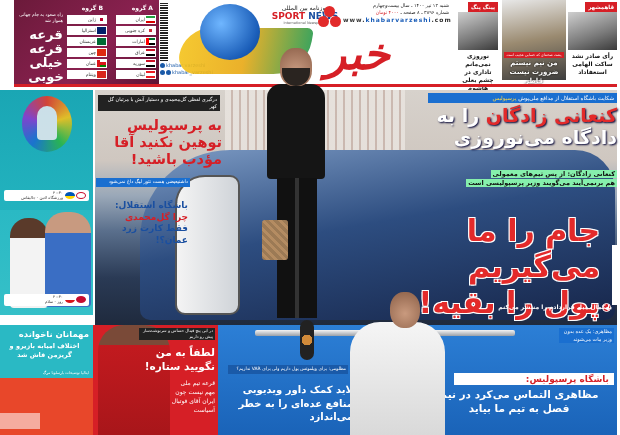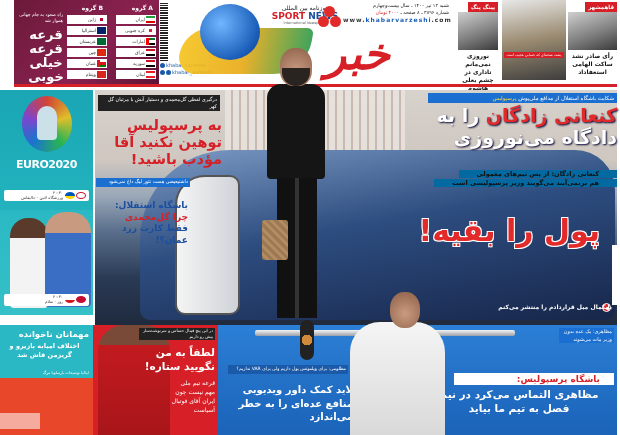--- a/index.html
+++ b/index.html
@@ -70,21 +70,21 @@
 #prs-head{left:98px;top:117px;width:124px;font-size:14.5px;font-weight:bold;color:#d61f26;direction:rtl;text-align:right;line-height:17px}
 #est-tag{left:96px;top:178px;width:94px;font-size:4.8px;color:#fff;background:#1a6fd0;direction:rtl;text-align:right;padding:1px 2px;line-height:6.5px}
 #est-head{left:96px;top:200px;width:92px;font-size:9px;font-weight:bold;color:#1a4fa0;direction:rtl;text-align:right;line-height:11.5px}
 #est-head .red{color:#d61f26}
 
 #kn-tag{left:428px;top:93px;width:189px;font-size:5.5px;color:#fff;background:#1a6fd0;direction:rtl;text-align:right;padding:1px 3px;line-height:8px}
 #kn-tag .hi{color:#ffd84a}
 #kn-head{left:395px;top:104px;width:222px;font-size:19px;font-weight:bold;color:#fff;direction:rtl;text-align:right;line-height:22px;text-shadow:1px 1px 2px #003}
 #kn-head .red{color:#e32a2a}
 #kn-sub{left:432px;top:170px;width:185px;font-size:6.5px;font-weight:bold;color:#111;direction:rtl;text-align:right;line-height:9px}
-#kn-sub span{background:#0369a1;padding:0 18px}
+#kn-sub span{background:#86efac;padding:0 2px}
 #main-head{left:325px;top:213px;width:275px;font-size:30px;font-weight:bold;color:#e32a2a;direction:rtl;text-align:right;line-height:36px;text-shadow:1px 1px 0 #fff,-1px -1px 0 #fff,1px -1px 0 #fff,-1px 1px 0 #fff}
 #main-quote{left:380px;top:303px;width:232px;font-size:6px;color:#fff;direction:rtl;text-align:right;font-weight:bold}
 #arrow{left:602px;top:303px;width:9px;height:9px;border-radius:50%;background:#d61f26;border:1px solid #fff;color:#fff;font-size:6px;line-height:7px;text-align:center}
 #sideline{left:612px;top:245px;width:6px;height:60px;background:#fff;font-size:3px}
 
 #b-left{left:0;top:325px;width:93px;height:110px;background:linear-gradient(180deg,#2ab9c4 0,#2ab9c4 48%,#e8472a 48%,#e8472a 100%)}
 #b-left .h1{position:absolute;top:4px;left:0;right:4px;font-size:8.5px;font-weight:bold;color:#fff;direction:rtl;text-align:right}
 #b-left .h2{position:absolute;top:17px;left:0;right:4px;font-size:6.5px;font-weight:bold;color:#fff;direction:rtl;text-align:center;line-height:9px}
 #b-left .tag{position:absolute;top:45px;left:4px;right:4px;font-size:3.8px;color:#fff;direction:rtl;text-align:right}
 #b-left .h3{position:absolute;top:52px;left:0;right:4px;font-size:12px;font-weight:bold;color:#fff;direction:rtl;text-align:right;line-height:16px}
@@ -97,21 +97,21 @@
 #b-vid{left:218px;top:325px;width:232px;height:110px;background:linear-gradient(180deg,#2c7fd6,#1a63b8)}
 #bar{left:255px;top:330px;width:260px;height:6px;background:linear-gradient(180deg,#f4f4f4,#9aa0a8);border-radius:2px}
 #plate{left:300px;top:320px;width:14px;height:40px;border-radius:7px;background:radial-gradient(circle,#d08a3a 0 25%,#222 26%)}
 #lifter{left:350px;top:292px;width:95px;height:143px}
 #lifter .head{position:absolute;left:40px;top:0;width:30px;height:36px;border-radius:45%;background:radial-gradient(circle at 50% 60%,#c99a7e,#8a5e46)}
 #lifter .shirt{position:absolute;left:0;top:30px;width:95px;height:113px;border-radius:30px 30px 0 0;background:linear-gradient(180deg,#f5f5f5,#d9d9d9)}
 #b-vid .tag{position:absolute;left:10px;top:40px;width:120px;background:#1a5aa8;color:#fff;font-size:4.5px;line-height:6.5px;direction:rtl;text-align:right;padding:1px 2px}
 #b-vid .h{position:absolute;left:15px;top:58px;width:120px;font-size:10px;font-weight:bold;color:#fff;direction:rtl;text-align:right;line-height:13.5px}
 #b-right{left:450px;top:325px;width:167px;height:110px;background:linear-gradient(180deg,#2c7fd6,#1a63b8)}
 #b-right .tag{position:absolute;right:3px;top:3px;width:55px;background:#1a6fd0;color:#fff;font-size:5px;line-height:7.5px;direction:rtl;text-align:right;padding:0 2px}
-#b-right .h1{position:absolute;right:3px;top:48px;width:160px;font-size:9px;font-weight:bold;color:#d61f26;direction:rtl;text-align:right;background:#fff;padding:0 14px;line-height:12px}
+#b-right .h1{position:absolute;right:3px;top:48px;width:160px;font-size:9px;font-weight:bold;color:#d61f26;direction:rtl;text-align:right;background:#fff;padding:0 5px;line-height:12px}
 #b-right .h2{position:absolute;right:16px;top:62px;width:164px;font-size:10.5px;font-weight:bold;color:#fff;direction:rtl;text-align:center;line-height:14px}
 </style>
 </head>
 <body>
 
 <div id="groups" class="abs">
   <div class="gh" style="right:6px">گروه A</div>
   <div class="gh" style="right:56px">گروه B</div>
   <div class="slogan">راه صعود به جام جهانی هموار شد</div>
   <div class="big">قرعه قرعه خیلی خوبی بود</div>
@@ -193,20 +193,21 @@
   <div class="url"><span>www.</span><b>khabarvarzeshi</b><span>.com</span></div>
 </div>
 
 <div id="tb-pp" class="abs topbox">
   <div class="lab" style="right:0">پینگ پنگ</div>
   <div class="photo"></div>
   <div class="cap">نوروزی نمی‌مانم تاداری در چشم بعلی هاشوم</div>
 </div>
 <div id="tb-mid" class="abs">
   <div class="tag">پشت صحنه‌ای که حسابی عجیب است</div>
+  <div class="ttl">من نیم نیستم ضرورت نیست قاطر</div>
 </div>
 <div id="tb-gh" class="abs topbox">
   <div class="lab" style="right:0">قاهمشهر</div>
   <div class="photo"></div>
   <div class="cap">رأی صادر نشد ساکت الهامی استعفاداد</div>
 </div>
 <div id="redbar" class="abs"></div>
 
 <div id="mainphoto" class="abs"></div>
 <div id="fence" class="abs"></div>
@@ -217,21 +218,20 @@
     <div class="legs"></div>
     <div class="head"></div>
     <div class="beard"></div>
     <div class="bag"></div>
 </div>
 
 <div id="euro" class="abs">
   <div class="trophy">
       <i></i>
     </div>
-  <div class="elogo">EURO2020</div>
   <div class="match" style="top:100px">
     <span class="fl" style="background:#fff;border:1px solid #c8102e"></span>
     <span class="fl fl2" style="background:linear-gradient(#0057b7 50%,#ffd700 50%)"></span>
     <div>۲۰:۳۰</div>
     <div>ورزشگاه لاتین - جالیقاس</div>
   </div>
   <div class="q">نوبت به شیرها رسید؟</div>
 </div>
 <div id="players" class="abs">
   <div class="p1"></div>
@@ -255,20 +255,21 @@
 
 <div id="kn-tag" class="abs"><span>شکایت باشگاه استقلال از مدافع ملی‌پوش</span> <span class="hi">پرسپولیس</span></div>
 <div id="kn-head" class="abs">
   <span class="red">کنعانی زادگان</span> <span>را به دادگاه می‌نوروزی</span>
 </div>
 <div id="kn-sub" class="abs">
   <div><span>کنعانی زادگان: از پس تیم‌های معمولی</span></div>
   <div><span>هم برنمی‌آیند می‌گویند وزیر پرسپولیسی است</span></div>
 </div>
 <div id="main-head" class="abs">
+  <div>جام را ما می‌گیریم</div>
   <div>پول را بقیه!</div>
 </div>
 <div id="arrow" class="abs">◀</div>
 <div id="main-quote" class="abs">با کمال میل قراردادم را منتشر می‌کنم</div>
 <div id="sideline" class="abs"></div>
 
 <div id="b-left" class="abs">
   <div class="h1">مهمانان ناخوانده</div>
   <div class="h2">اختلاف امیابه بازیرو و گریزمن فاش شد</div>
   <div class="tag">ایتالیا توضیحات بارسلونا مرگ</div>

